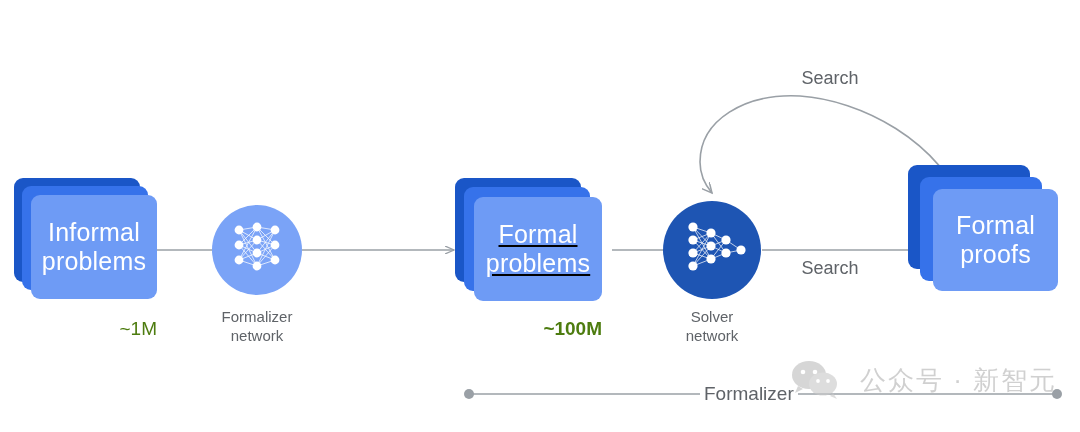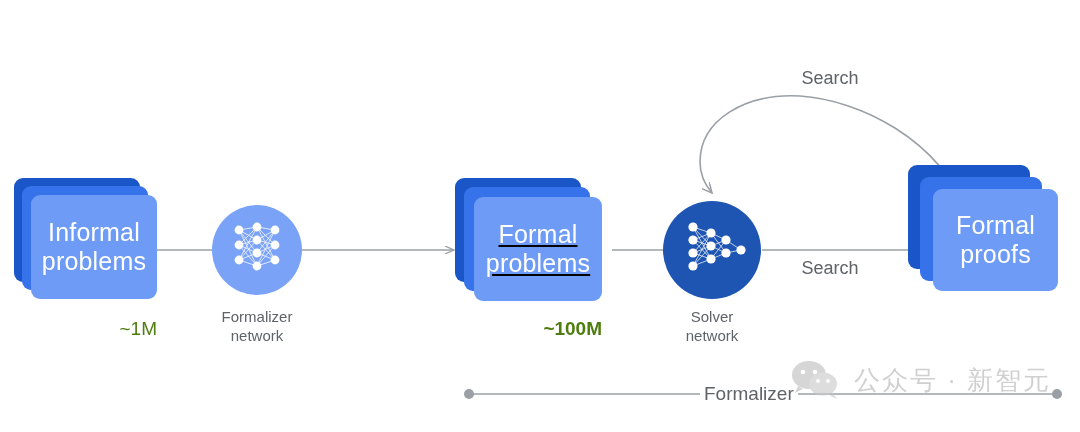--- a/index.html
+++ b/index.html
@@ -98,21 +98,21 @@
     pointer-events: none;
   }
 
   
   #watermark {
     position: absolute;
     left: 790px;
     top: 360px;
     display: flex;
     align-items: center;
-    gap: 12px;
+    gap: 18px;
     opacity: 0.62;
   }
   #watermark .wm-text {
     color: #b4b4b4;
     font-size: 26px;
     letter-spacing: 2px;
     white-space: nowrap;
   }
 </style>
 </head>

